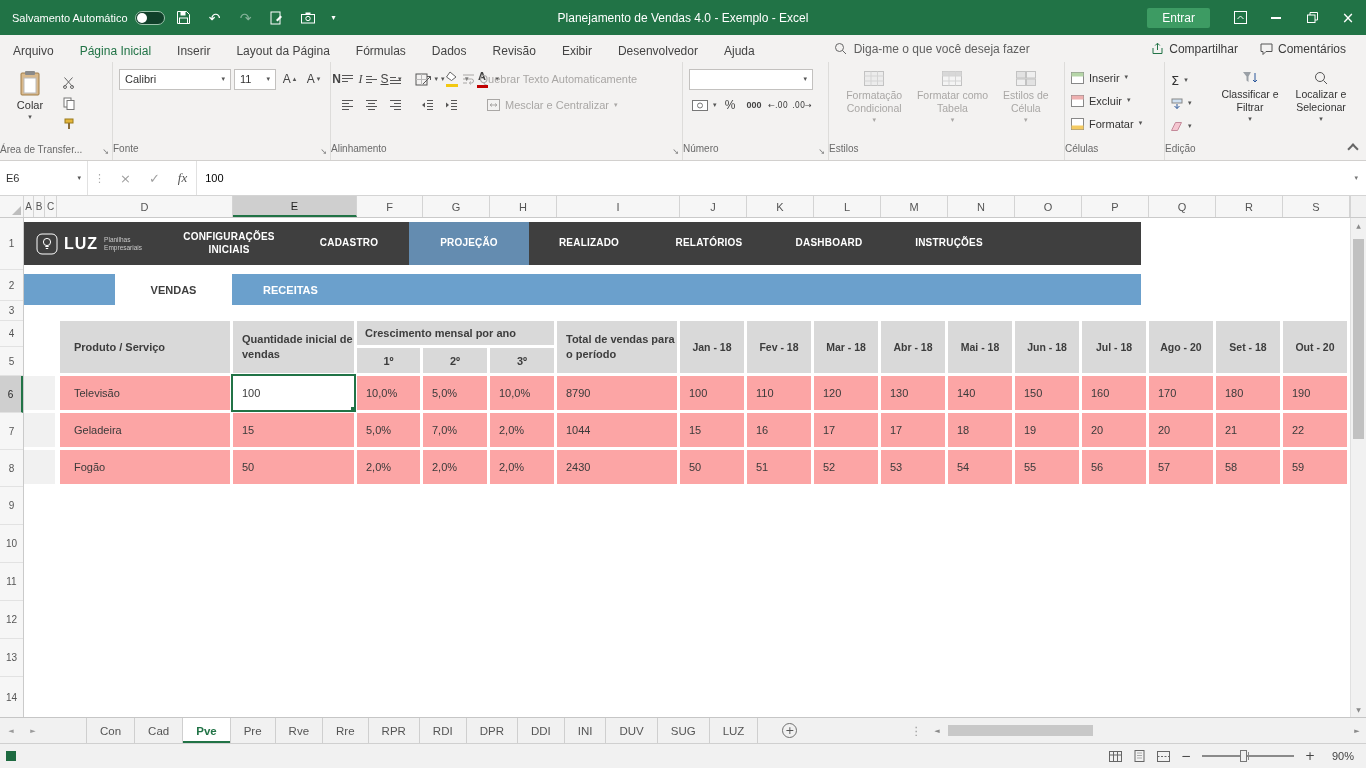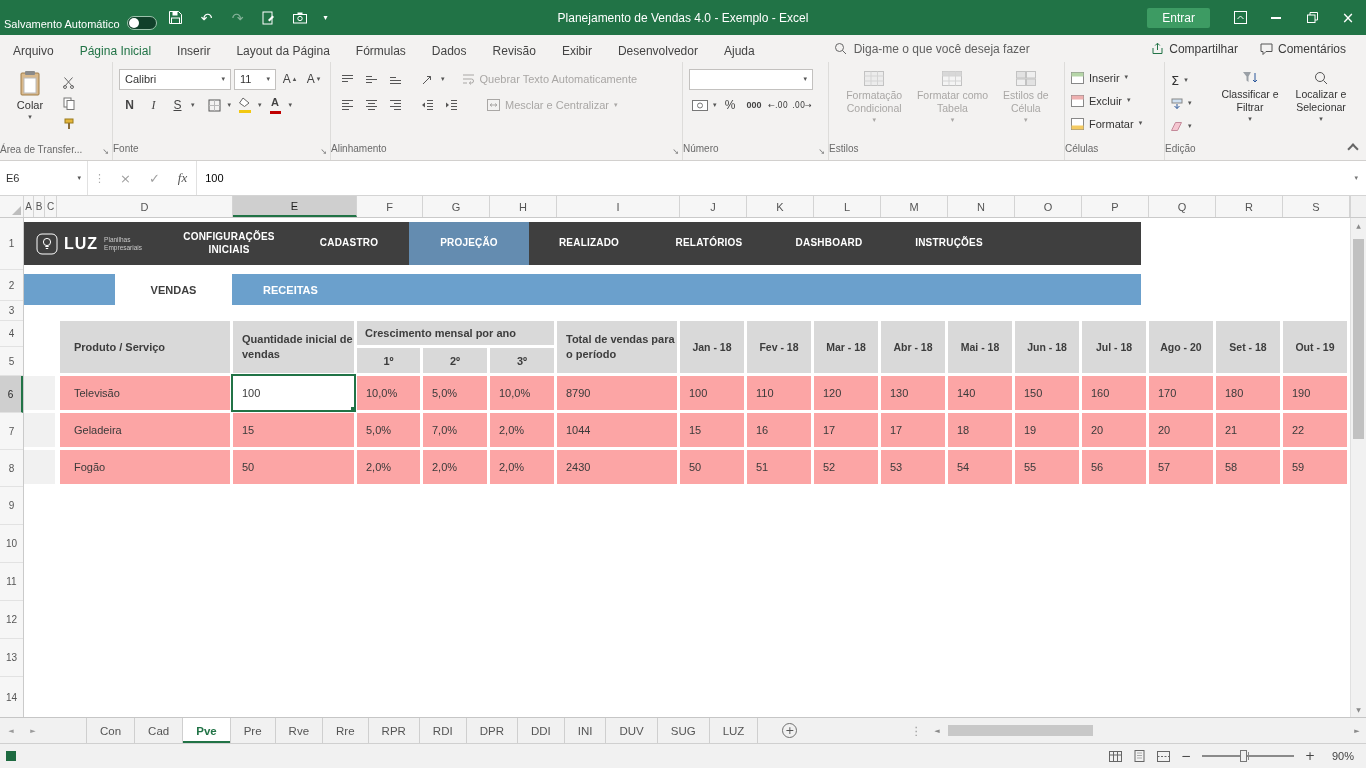--- a/index.html
+++ b/index.html
@@ -3,21 +3,21 @@
 <meta charset="utf-8">
 <style>
 *{box-sizing:border-box;margin:0;padding:0}
 html,body{width:1366px;height:768px;overflow:hidden}
 body{font-family:"Liberation Sans",sans-serif;font-size:12px;color:#333;background:#fff;position:relative}
 .g{font-family:"DejaVu Sans",sans-serif}
 svg{display:block}
 
 
 .titlebar{position:absolute;top:0;left:0;right:0;height:35px;background:#217346;color:#fff;display:flex;align-items:center}
-.tb-left{display:flex;align-items:flex-end;gap:7px;padding-left:4px;z-index:2}
+.tb-left{display:flex;align-items:center;gap:7px;padding-left:12px;z-index:2}
 .autosave{font-size:11px;white-space:nowrap}
 .toggle{width:30px;height:14px;border-radius:7px;background:#10402a;border:1px solid #9cc3ac;position:relative;cursor:pointer}
 .toggle .knob{position:absolute;left:1px;top:1px;width:10px;height:10px;border-radius:50%;background:#fff}
 .tb-ico{width:24px;height:24px;display:flex;align-items:center;justify-content:center;font-size:14px;color:#fff}
 .tb-ico.dim{opacity:.45}
 .tb-ico.sm{width:14px;font-size:8px}
 .tb-title{position:absolute;left:0;right:0;top:0;height:35px;display:flex;align-items:center;justify-content:center;font-size:12px;pointer-events:none;z-index:1}
 .tb-right{margin-left:auto;display:flex;align-items:center;height:100%;z-index:2}
 .signin{background:#3d9b63;color:#fff;font-size:12px;padding:3px 15px;border-radius:2px;margin-right:12px;cursor:pointer}
 .winbtn{width:36px;height:100%;display:flex;align-items:center;justify-content:center;font-size:15px}
@@ -268,21 +268,21 @@
               <rect x="5" y="5" width="2" height="6" fill="#8a6d3b"></rect>
             </svg>
           </span>
       </div>
     </div>
     <div class="glabel"><span>Área de Transfer...</span></div>
     <span class="launcher g">↘</span>
   </div>
 
   <div class="group" style="width:218px">
-    <div class="gbody" style="flex-direction:column;gap:2px">
+    <div class="gbody" style="flex-direction:row;gap:2px">
       <div class="rrow">
         <div class="combo" style="width:112px">
             <span>Calibri</span>
             <span class="dd g">▾</span>
           </div>
         <div class="combo" style="width:42px">
             <span>11</span>
             <span class="dd g">▾</span>
           </div>
         <span class="ib">A<span class="dd g">▴</span></span>
@@ -667,21 +667,21 @@
       <div class="c h two" style="grid-area:1/6/3/7">Total de vendas para o período</div>
       <div class="c h ct mh" style="grid-area:1/7/3/8">Jan - 18</div>
       <div class="c h ct mh" style="grid-area:1/8/3/9">Fev - 18</div>
       <div class="c h ct mh" style="grid-area:1/9/3/10">Mar - 18</div>
       <div class="c h ct mh" style="grid-area:1/10/3/11">Abr - 18</div>
       <div class="c h ct mh" style="grid-area:1/11/3/12">Mai - 18</div>
       <div class="c h ct mh" style="grid-area:1/12/3/13">Jun - 18</div>
       <div class="c h ct mh" style="grid-area:1/13/3/14">Jul - 18</div>
       <div class="c h ct mh" style="grid-area:1/14/3/15">Ago - 20</div>
       <div class="c h ct mh" style="grid-area:1/15/3/16">Set - 18</div>
-      <div class="c h ct mh" style="grid-area:1/16/3/17">Out - 19</div>
+      <div class="c h ct mh" style="grid-area:1/16/3/17">Out - 20</div>
 
       <div class="c v prod" style="grid-area:3/1">Televisão</div>
       <div class="c selcell" style="grid-area:3/2">100</div>
       <div class="c v" style="grid-area:3/3">10,0%</div>
       <div class="c v" style="grid-area:3/4">5,0%</div>
       <div class="c v" style="grid-area:3/5">10,0%</div>
       <div class="c v" style="grid-area:3/6">8790</div>
       <div class="c v" style="grid-area:3/7">100</div>
       <div class="c v" style="grid-area:3/8">110</div>
       <div class="c v" style="grid-area:3/9">120</div>

